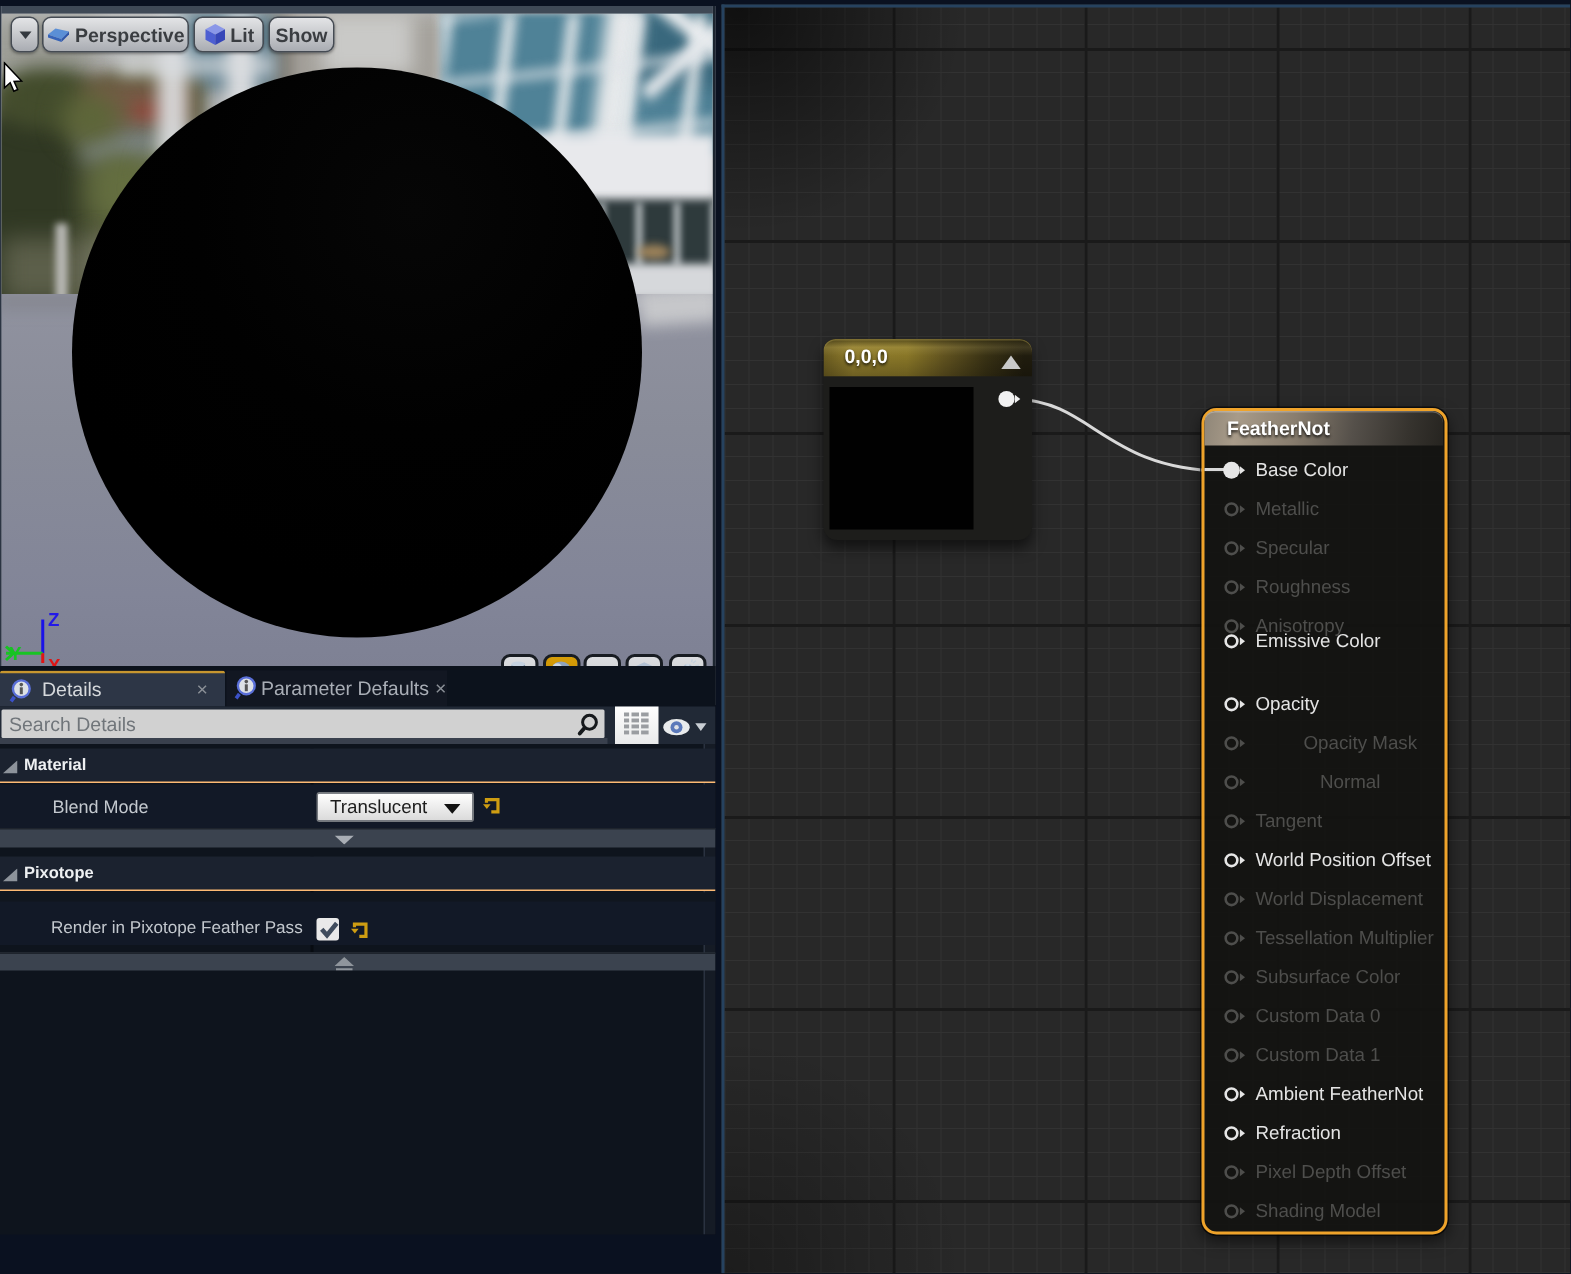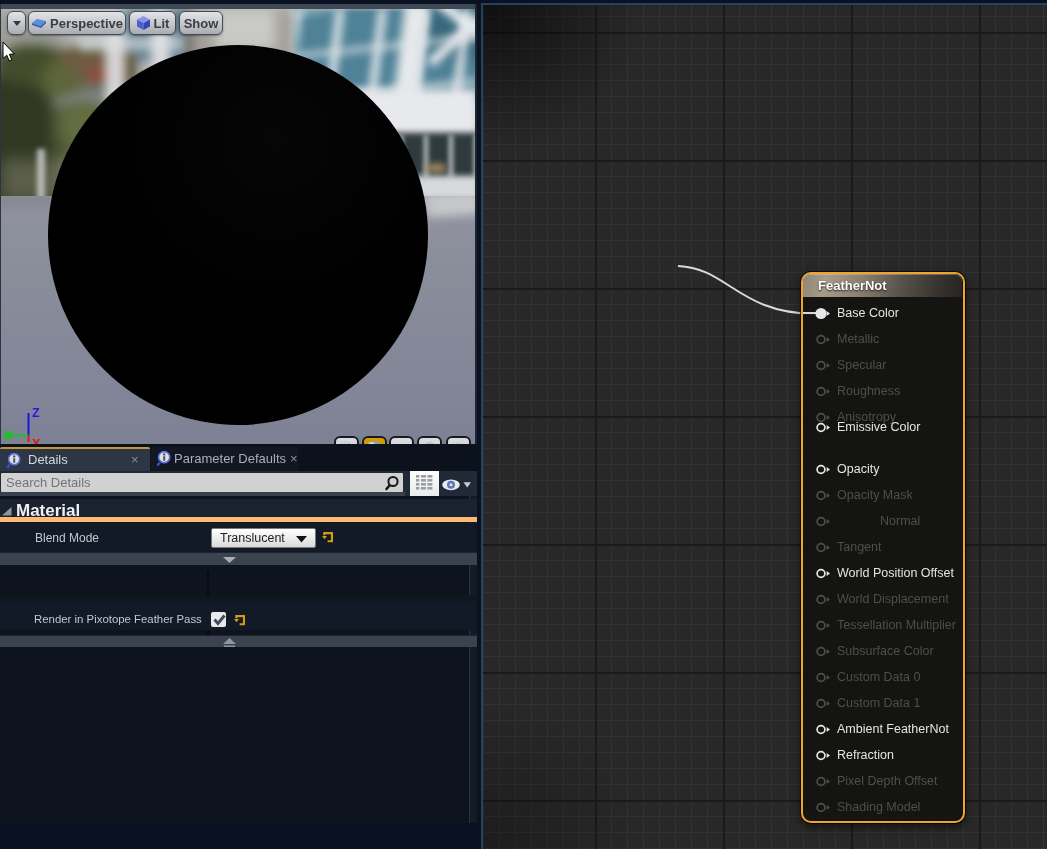--- a/index.html
+++ b/index.html
@@ -52,21 +52,21 @@
 .tabx{color:#8b9097;font-size:13px;}
 .infoic{position:absolute;top:3px;}
 .sbtn{display:flex;align-items:center;justify-content:center;}
 #searchrow{left:0;top:27px;width:477px;height:25px;background:#212936;}
 #searchbox{left:1px;top:29px;width:402px;height:19px;background:#d1d1d1;border-radius:1px;
   color:#70757a;font-size:13px;line-height:19px;padding-left:5px;}
 #searchstrip{left:0;top:47.5px;width:405px;height:4px;background:#39404d;}
 #gridbtn{left:410px;top:27px;width:29px;height:25px;background:linear-gradient(180deg,#fefefe,#e9eaeb);}
 
 .hdr{position:absolute;left:0;width:477px;height:23px;background:#1b222f;color:#eef0f2;
-  font-weight:bold;font-size:17px;line-height:23px;border-bottom:5px solid #fdba74;}
+  font-weight:bold;font-size:11px;line-height:23px;border-bottom:1px solid #fdba74;}
 .hdr .tri{position:absolute;left:2px;top:8px;}
 .hdr .txt{position:absolute;left:16px;}
 #hdr-material{top:55px;}
 #hdr-pixotope{top:127px;}
 .prow{position:absolute;left:0;width:477px;background:#121927;color:#c3c8ce;font-size:12px;}
 #row-blend{top:79px;height:29px;}
 #row-feather{top:151px;height:35px;border-top:6px solid #10161f;}
 .plabel{position:absolute;left:35px;}
 .vdiv{position:absolute;left:207px;width:2px;background:#070b11;}
 .strip{position:absolute;left:0;width:477px;background:#3b434f;border-top:1px solid #1e242d;}
@@ -306,20 +306,26 @@
         <span class="txt">Material</span>
       </div>
     <div id="row-blend" class="prow">
         <span class="plabel" style="top:8px;">Blend Mode</span>
       </div>
     <div id="strip1" class="strip">
         <svg style="position:absolute;left:223px;top:4px;" width="13" height="6">
           <path d="M0,0 L13,0 L6.5,6 Z" fill="#a9aeb5"></path>
         </svg>
       </div>
+    <div id="hdr-pixotope" class="hdr">
+        <svg class="tri" width="10" height="9">
+          <path d="M0,8.5 L9.5,8.5 L9.5,0 Z" fill="#8d939b"></path>
+        </svg>
+        <span class="txt">Pixotope</span>
+      </div>
     <div id="row-feather" class="prow">
         <span class="plabel" style="top:12px;left:34px;font-size:11.4px;">Render in Pixotope Feather Pass</span>
       </div>
     <div id="strip2" class="strip">
         <svg style="position:absolute;left:223px;top:2px;" width="13" height="9">
           <path d="M0,6 L13,6 L6.5,0 Z" fill="#8f959c"></path>
           <rect x="1" y="7.5" width="11" height="1.5" fill="#8f959c"></rect>
         </svg>
       </div>
     <div id="dropdown" class="abs">Translucent<svg style="position:absolute;right:8px;top:7px;" width="11" height="7">
@@ -337,20 +343,32 @@
     <svg id="reset2" class="abs" style="left:234px;top:170px;opacity:.92;" width="12" height="13" viewBox="0 0 13 14">
       <path d="M2.5 4.5 L2.5 2.2 L10.8 2.2 L10.8 11 L6 11" fill="none" stroke="#dfa911" stroke-width="2.3"></path>
       <path d="M0 5.5 L5.5 5.5 L2.8 9 Z" fill="#dfa911"></path>
     </svg>
   </div>
 
   <div id="graph" class="abs">
     <svg id="wire" class="abs" style="left:0;top:0;" width="566" height="846">
       <path d="M 195,261 C 245,263 255,308 332,309" stroke="#d9d9d9" stroke-width="2" fill="none"></path>
     </svg>
+    <div id="nodeC" class="abs">
+      <div id="nodeC-hdr" class="abs"></div>
+      <div id="nodeC-title" class="abs">0,0,0</div>
+      <div id="nodeC-preview" class="abs"></div>
+      <svg class="abs" style="left:114px;top:31px;" width="24" height="18" viewBox="0 0 24 18">
+        <circle cx="8" cy="9" r="5.4" fill="#f2f2f2"></circle>
+        <path d="M13.6 6.2 L17.2 9 L13.6 11.8 Z" fill="#f2f2f2"></path>
+      </svg>
+      <svg class="abs" style="left:118px;top:10px;" width="14" height="11" viewBox="0 0 14 11">
+        <path d="M7 1 L13.5 10 L0.5 10 Z" fill="#c9c9c9"></path>
+      </svg>
+    </div>
     <div id="nodeF" class="abs">
       <div id="nodeF-hdr" class="abs"></div>
       <div class="abs" style="left:0;top:38px;width:14px;height:2px;background:#d8d8d8;"></div>
       <div id="nodeF-title" class="abs">FeatherNot</div>
       <div id="pins">
           <div class="pinrow pon" style="top:26px;">
             <svg width="17" height="13" viewBox="0 0 17 13">
               <circle cx="6" cy="6.5" r="5.6" fill="#e6e6e6"></circle>
               <path d="M11.6 3.9 L15 6.5 L11.6 9.1 Z" fill="#e6e6e6"></path>
             </svg>
@@ -391,21 +409,21 @@
             </svg>
             <span>Emissive Color</span>
           </div>
       <div class="pinrow pon" style="top:182px;">
             <svg width="17" height="13" viewBox="0 0 17 13">
               <circle cx="6" cy="6.5" r="3.9" fill="none" stroke="#e6e6e6" stroke-width="1.7"></circle>
               <path d="M11.6 3.9 L15 6.5 L11.6 9.1 Z" fill="#e6e6e6"></path>
             </svg>
             <span>Opacity</span>
           </div>
-      <div class="pinrow poff" style="top:208px;">
+      <div class="pinrow poff" style="top:208px;gap:32px;">
             <svg width="17" height="13" viewBox="0 0 17 13">
               <circle cx="6" cy="6.5" r="3.9" fill="none" stroke="#4e4e4c" stroke-width="1.7"></circle>
               <path d="M11.6 3.9 L15 6.5 L11.6 9.1 Z" fill="#4e4e4c"></path>
             </svg>
             <span>Opacity Mask</span>
           </div>
       <div class="pinrow poff" style="top:234px;gap:43px;">
             <svg width="17" height="13" viewBox="0 0 17 13">
               <circle cx="6" cy="6.5" r="3.9" fill="none" stroke="#4e4e4c" stroke-width="1.7"></circle>
               <path d="M11.6 3.9 L15 6.5 L11.6 9.1 Z" fill="#4e4e4c"></path>

